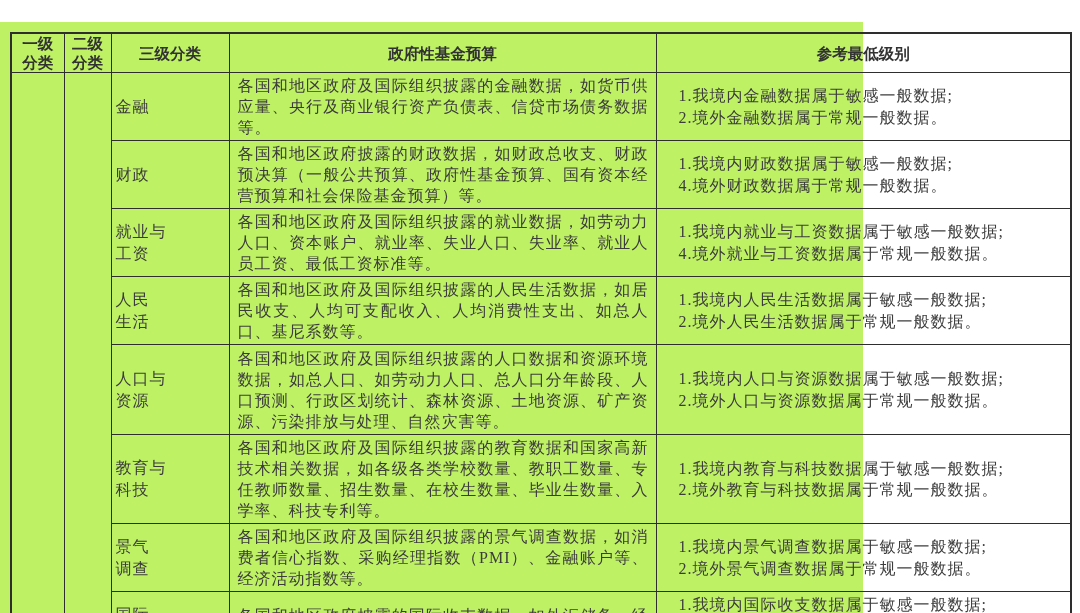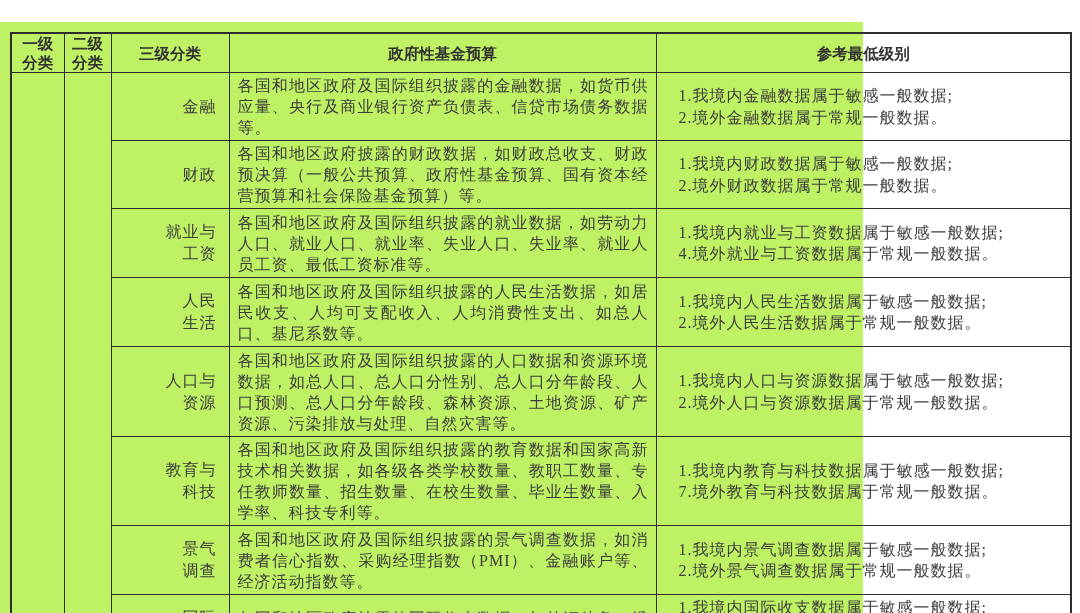--- a/index.html
+++ b/index.html
@@ -40,25 +40,25 @@
     font-weight: bold;
     font-size: 15.5px;
     text-align: center;
     white-space: pre-line;
     line-height: 19px;
     color: #323232;
     padding: 0;
   }
   tr.hdr { height: 38px; }
   td.cat {
-    text-align: right;
+    text-align: left;
     white-space: pre-line;
     line-height: 22px;
     letter-spacing: 1px;
-    padding: 12px;
+    padding: 4px;
   }
   td.desc {
     text-align: justify;
     text-justify: inter-character;
     line-height: 21px;
     letter-spacing: 1px;
     padding: 2px 7px 2px 8px;
   }
   td.lvl {
     text-align: left;
@@ -105,49 +105,49 @@
         <td rowspan="8"></td>
         <td class="cat">金融</td>
         <td class="desc">各国和地区政府及国际组织披露的金融数据，如货币供应量、央行及商业银行资产负债表、信贷市场债务数据等。</td>
         <td class="lvl">1.我境内金融数据属于敏感一般数据;
 2.境外金融数据属于常规一般数据。</td>
       </tr>
       <tr class="r1">
         <td class="cat">财政</td>
         <td class="desc">各国和地区政府披露的财政数据，如财政总收支、财政预决算（一般公共预算、政府性基金预算、国有资本经营预算和社会保险基金预算）等。</td>
         <td class="lvl">1.我境内财政数据属于敏感一般数据;
-2.境外财政数据属于常规一般数据。</td>
+4.境外财政数据属于常规一般数据。</td>
       </tr>
       <tr class="r2">
         <td class="cat">就业与
 工资</td>
-        <td class="desc">各国和地区政府及国际组织披露的就业数据，如劳动力人口、就业人口、就业率、失业人口、失业率、就业人员工资、最低工资标准等。</td>
+        <td class="desc">各国和地区政府及国际组织披露的就业数据，如劳动力人口、资本账户、就业率、失业人口、失业率、就业人员工资、最低工资标准等。</td>
         <td class="lvl">1.我境内就业与工资数据属于敏感一般数据;
 4.境外就业与工资数据属于常规一般数据。</td>
       </tr>
       <tr class="r3">
         <td class="cat">人民
 生活</td>
         <td class="desc">各国和地区政府及国际组织披露的人民生活数据，如居民收支、人均可支配收入、人均消费性支出、如总人口、基尼系数等。</td>
         <td class="lvl">1.我境内人民生活数据属于敏感一般数据;
 2.境外人民生活数据属于常规一般数据。</td>
       </tr>
       <tr class="r4">
         <td class="cat">人口与
 资源</td>
-        <td class="desc">各国和地区政府及国际组织披露的人口数据和资源环境数据，如总人口、总人口分性别、总人口分年龄段、人口预测、总人口分年龄段、森林资源、土地资源、矿产资源、污染排放与处理、自然灾害等。</td>
+        <td class="desc">各国和地区政府及国际组织披露的人口数据和资源环境数据，如总人口、如劳动力人口、总人口分年龄段、人口预测、行政区划统计、森林资源、土地资源、矿产资源、污染排放与处理、自然灾害等。</td>
         <td class="lvl">1.我境内人口与资源数据属于敏感一般数据;
 2.境外人口与资源数据属于常规一般数据。</td>
       </tr>
       <tr class="r5">
         <td class="cat">教育与
 科技</td>
         <td class="desc">各国和地区政府及国际组织披露的教育数据和国家高新技术相关数据，如各级各类学校数量、教职工数量、专任教师数量、招生数量、在校生数量、毕业生数量、入学率、科技专利等。</td>
         <td class="lvl">1.我境内教育与科技数据属于敏感一般数据;
-7.境外教育与科技数据属于常规一般数据。</td>
+2.境外教育与科技数据属于常规一般数据。</td>
       </tr>
       <tr class="r6">
         <td class="cat">景气
 调查</td>
         <td class="desc">各国和地区政府及国际组织披露的景气调查数据，如消费者信心指数、采购经理指数（PMI）、金融账户等、经济活动指数等。</td>
         <td class="lvl">1.我境内景气调查数据属于敏感一般数据;
 2.境外景气调查数据属于常规一般数据。</td>
       </tr>
       <tr class="r7">
         <td class="cat">国际

